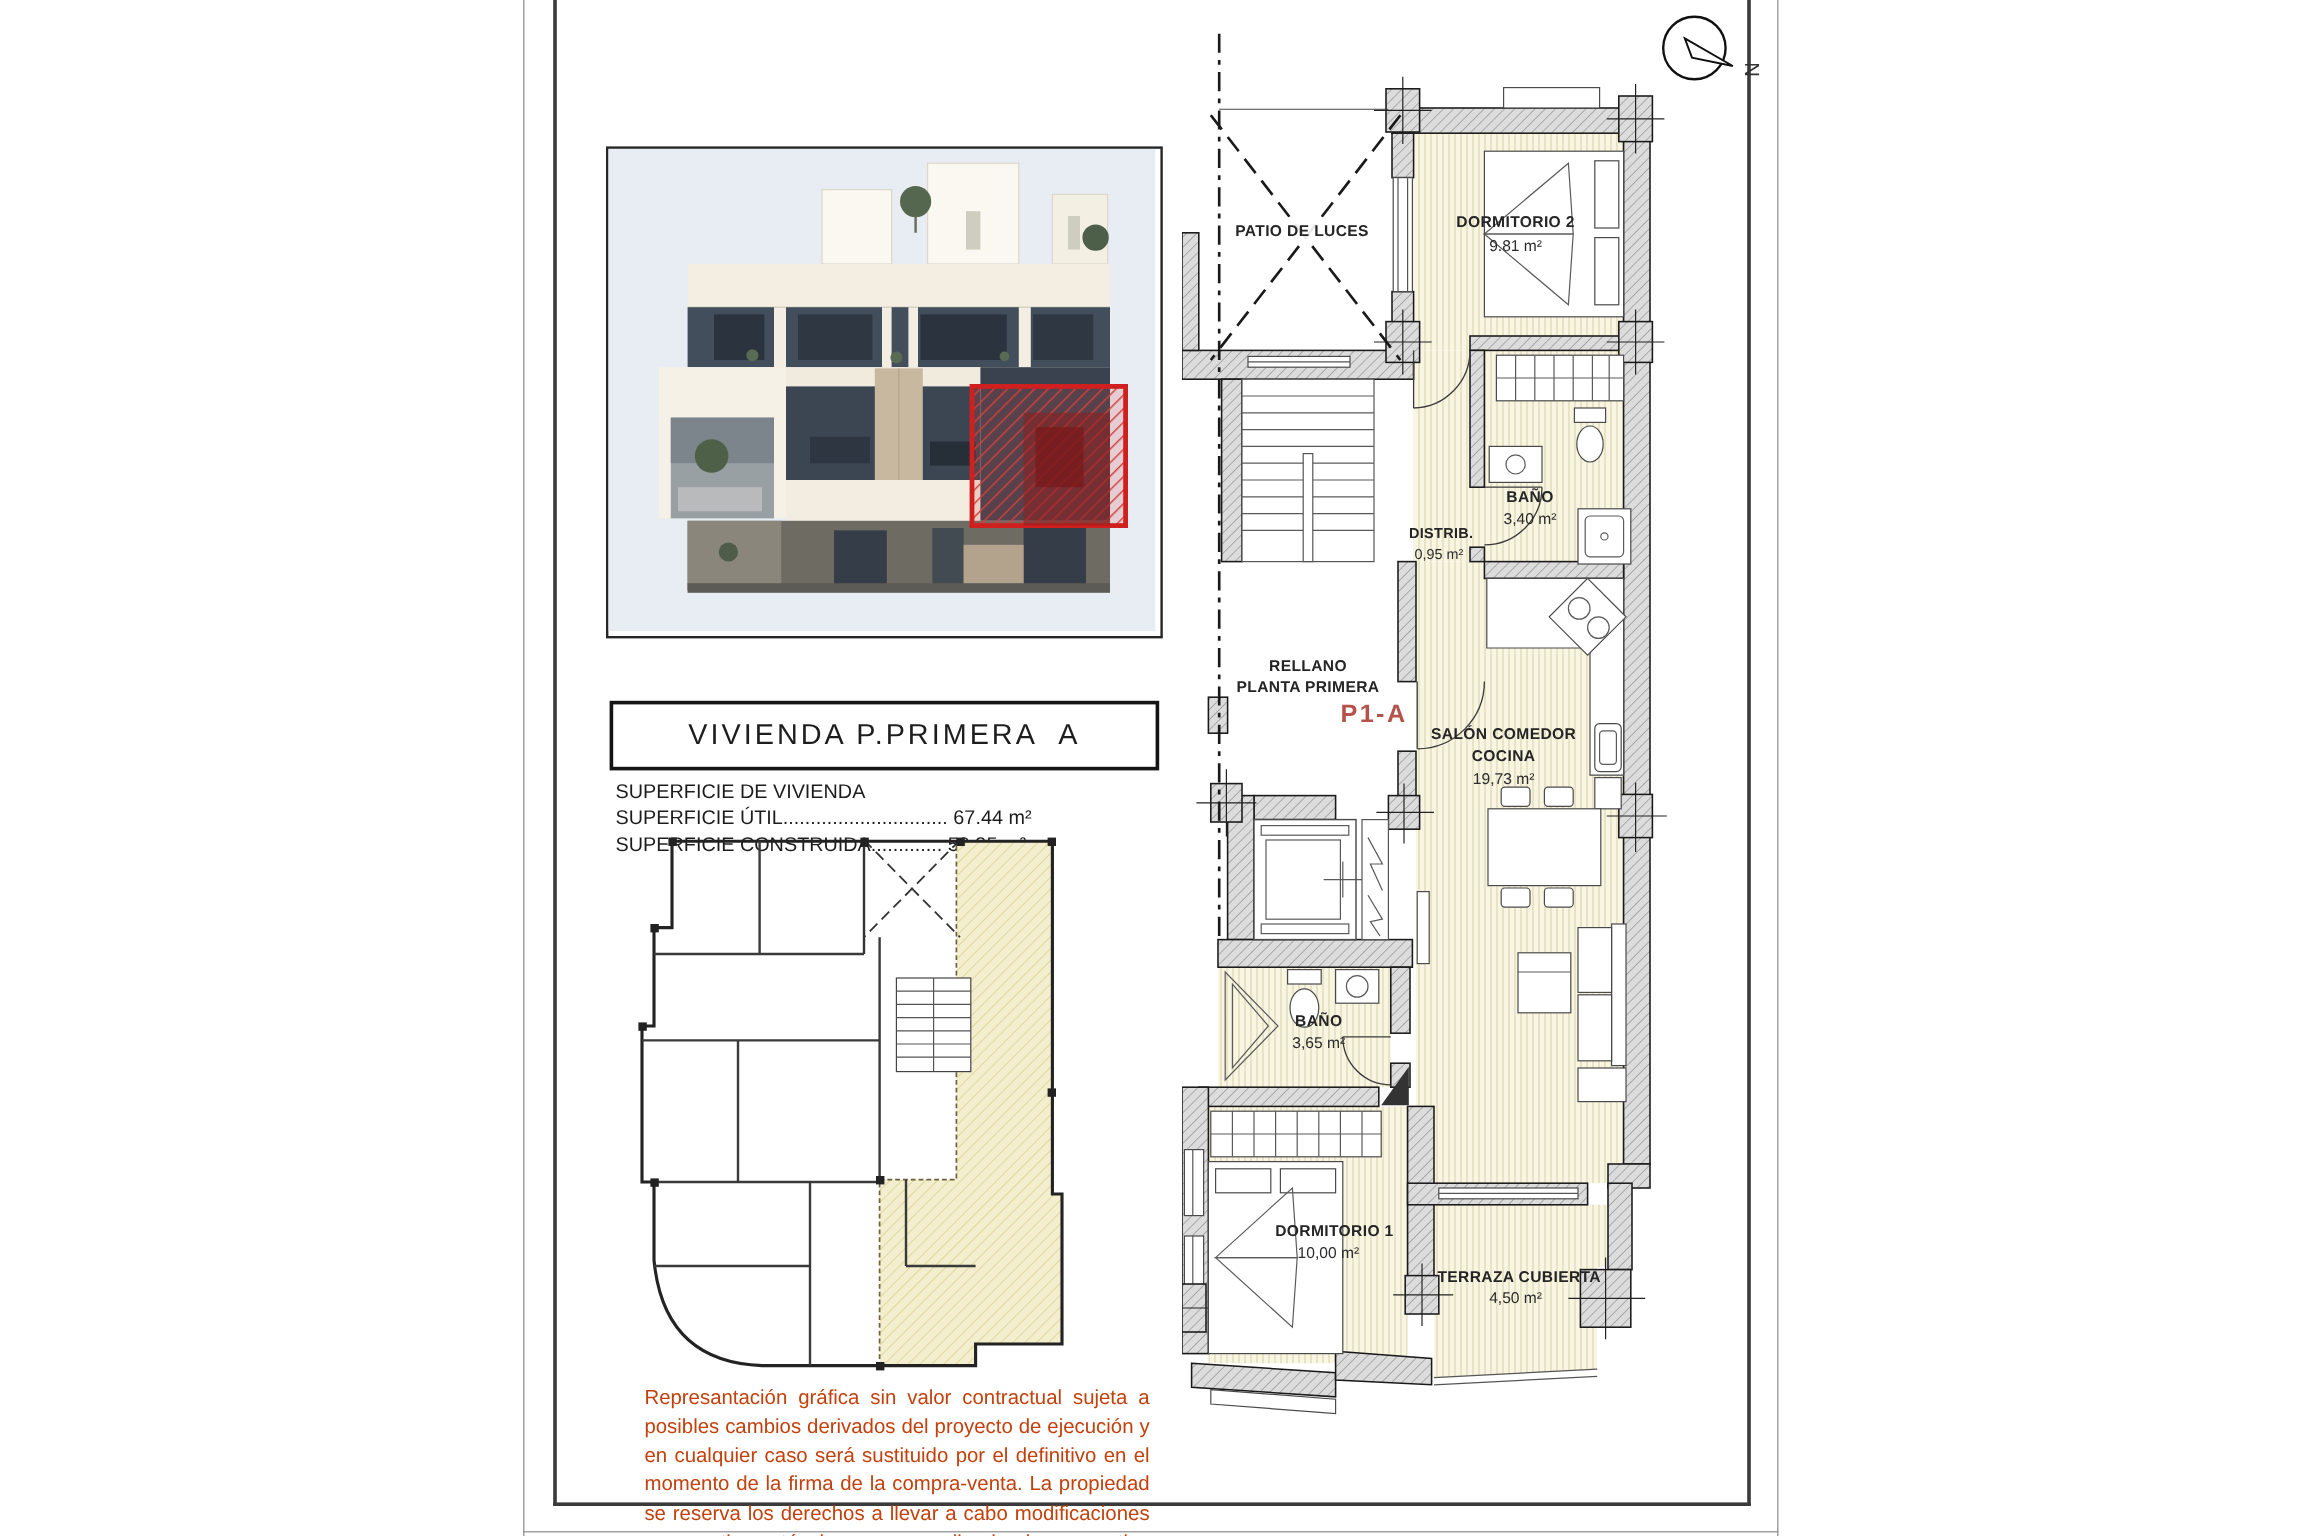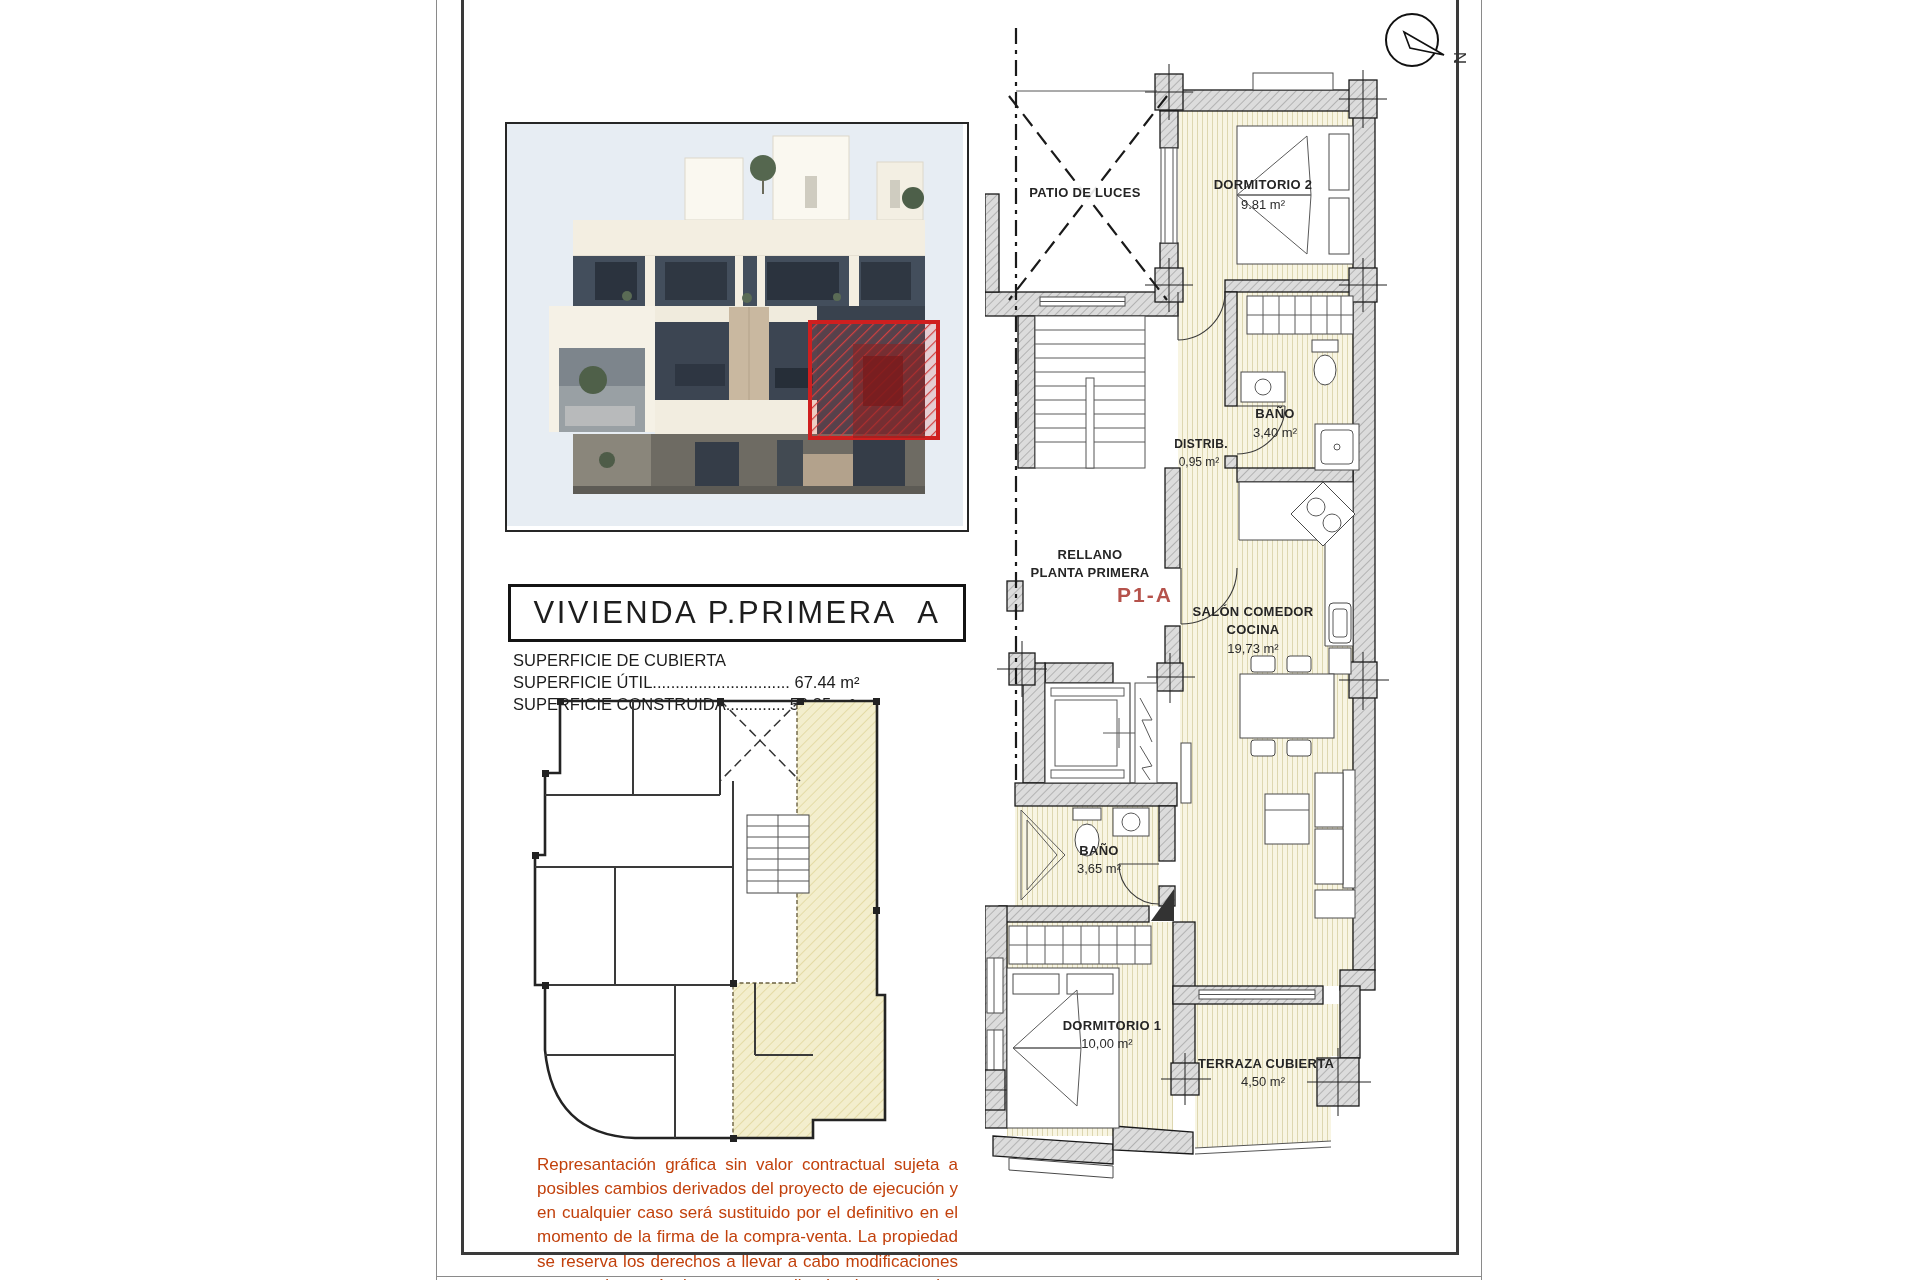--- a/index.html
+++ b/index.html
@@ -10,21 +10,21 @@
   
   .frame{position:absolute;background:#3a3a3a;}
   .frame.thin{background:#8a8a8a;}
 
   
   #render-box{left:505px;top:122px;width:460px;height:406px;border:2px solid #262626;}
 
   
   #title-box{left:508px;top:584px;width:452px;height:52px;border:3px solid #141414;
              display:flex;align-items:center;justify-content:center;}
-  #title-box span{font-size:31px;letter-spacing:2.5px;color:#1d1d1d;white-space:pre;}
+  #title-box span{font-size:24px;letter-spacing:2.5px;color:#1d1d1d;white-space:pre;}
 
   
   #surface-block{left:513px;top:650px;width:440px;font-size:16.5px;color:#1c1c1c;line-height:1.33;}
   #surface-block div{white-space:pre;}
 
   
   #disclaimer{left:537px;top:1153px;width:421px;font-size:17px;color:#c2410c;
               text-align:justify;line-height:1.42;}
 
   
@@ -114,21 +114,21 @@
     <rect x="346" y="220" width="72" height="94" fill="#8e1f1f" opacity="0.55"></rect>
     <rect x="356" y="232" width="40" height="50" fill="#7a1818" opacity="0.7"></rect>
   </g>
 </svg>
 </div>
 
 <div id="title-box" class="abs">
   <span>VIVIENDA P.PRIMERA&nbsp; A</span>
 </div>
 <div id="surface-block" class="abs">
-  <div>SUPERFICIE DE CUBIERTA</div>
+  <div>SUPERFICIE DE VIVIENDA</div>
   <div>SUPERFICIE ÚTIL.............................. 67.44 m²</div>
   <div>SUPERFICIE CONSTRUIDA............. 59.35 m²</div>
 </div>
 
 <div class="abs" style="left:515px;top:695px;">
 <svg width="395" height="455" viewBox="0 0 395 455">
   <defs>
     <pattern id="pKey" width="7" height="7" patternUnits="userSpaceOnUse" patternTransform="rotate(45)">
       <rect width="7" height="7" fill="var(--c-key_highlight,#f3eecd)"></rect>
       <line x1="0" y1="0" x2="0" y2="7" stroke="#ded395" stroke-width="1.4"></line>

